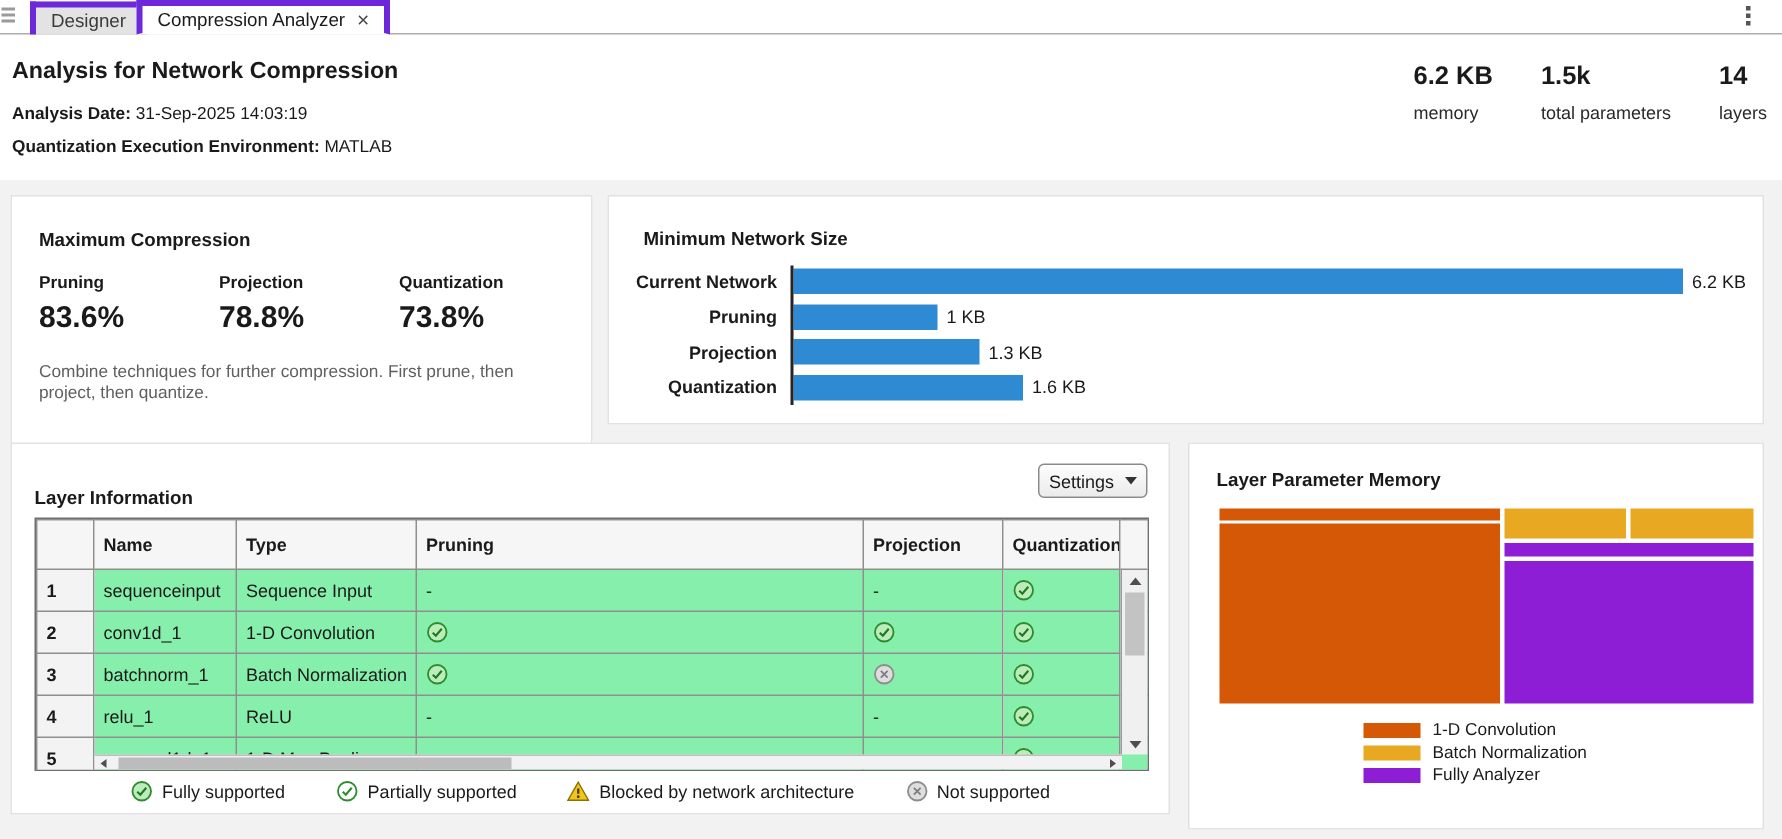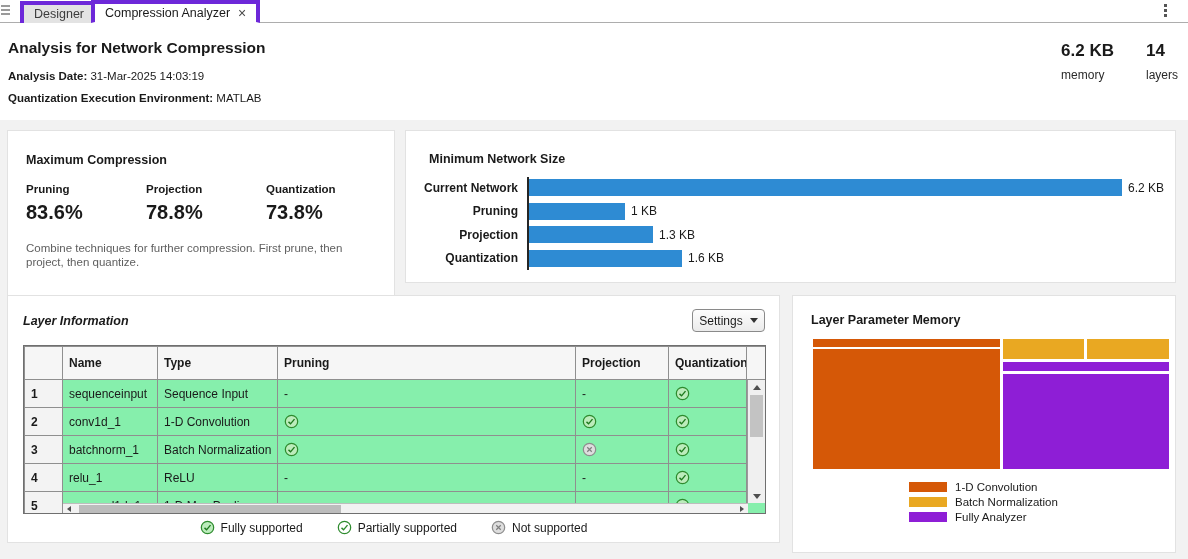--- a/index.html
+++ b/index.html
@@ -49,21 +49,21 @@
   .chart { position:absolute; left:0; top:45px; width:100%; }
   .chart-row { display:flex; align-items:center; height:23.5px; }
   .chart-label { width:117px; text-align:right; font-size:12px; font-weight:bold; padding-right:5px;
                  white-space:nowrap; }
   .chart-axis { position:absolute; left:121px; top:1px; width:2px; height:93px; background:#252525; }
   .chart-barwrap { display:flex; align-items:center; margin-left:6px; }
   .chart-bar { height:17px; }
   .chart-val { font-size:12px; margin-left:6px; white-space:nowrap; }
 
   .panel-layer { left:7px; top:295px; width:773px; height:248px; }
-  .panel-layer .ptitle { left:15px; top:18px;font-style:italic; }
+  .panel-layer .ptitle { left:15px; top:29px; }
   .settings { position:absolute; right:14px; top:13px; width:73px; height:23px;
               background:linear-gradient(#fdfdfd,#ebebeb); border:1px solid #8a8a8a; border-radius:4px;
               font-size:12px; font-family:inherit; color:#1a1a1a; display:flex; align-items:center;
               justify-content:center; gap:7px; cursor:pointer; }
   .tri-down { width:0; height:0; border-left:4px solid transparent; border-right:4px solid transparent;
               border-top:5px solid #333; }
 
   .tablewrap { position:absolute; left:15px; top:49px; width:743px; height:169px;
                border:1px solid #6f6f6f; overflow:hidden; background:#fff; }
   table { border-collapse:collapse; table-layout:fixed; width:741px; font-size:12px; }
@@ -129,30 +129,34 @@
         <i></i>
         <i></i>
         <i></i>
       </div>
   </div>
 
   <div class="header">
     <div class="page-title">Analysis for Network Compression</div>
     <div class="meta m1">
       <b>Analysis Date:</b>
-      <span>31-Mar-2025 14:03:19</span>
+      <span>31-Sep-2025 14:03:19</span>
     </div>
     <div class="meta m2">
       <b>Quantization Execution Environment:</b>
       <span>MATLAB</span>
     </div>
     <div class="stats" id="stats">
         <div class="stat">
           <div class="sval">6.2 KB</div>
                  <div class="slab">memory</div>
+        </div>
+        <div class="stat">
+          <div class="sval">1.5k</div>
+                 <div class="slab">total parameters</div>
         </div>
         <div class="stat">
           <div class="sval">14</div>
                  <div class="slab">layers</div>
         </div>
       </div>
   </div>
 
   <div class="panel panel-max">
     <div class="ptitle">Maximum Compression</div>
@@ -337,20 +341,30 @@
             <svg viewBox="0 0 16 16">
               <circle cx="8" cy="8" r="6.6" fill="#ffffff" stroke="#2e8b2e" stroke-width="1.3"></circle>
               <path d="M4.8 8.4l2.2 2.1 4.2-5" fill="none" stroke="#2e8b2e" stroke-width="1.5"></path>
             </svg>
           </span>
           <span>Partially supported</span>
         </div>
         <div class="sup-item">
           <span class="st-icon">
             <svg viewBox="0 0 16 16">
+              <path d="M8 1.6L15.3 14.4H0.7z" fill="#f3c51a" stroke="#8a7100" stroke-width="1"></path>
+              <path d="M8 6.1v3.7" stroke="#4a3c00" stroke-width="1.6"></path>
+              <circle cx="8" cy="11.9" r="1" fill="#4a3c00"></circle>
+            </svg>
+          </span>
+          <span>Blocked by network architecture</span>
+        </div>
+        <div class="sup-item">
+          <span class="st-icon">
+            <svg viewBox="0 0 16 16">
               <circle cx="8" cy="8" r="6.6" fill="#dedede" stroke="#8d8d8d" stroke-width="1.3"></circle>
               <path d="M5.6 5.6l4.8 4.8M10.4 5.6l-4.8 4.8" stroke="#7f7f7f" stroke-width="1.3"></path>
             </svg>
           </span>
           <span>Not supported</span>
         </div>
       </div>
   </div>
 
   <div class="panel panel-mem">

